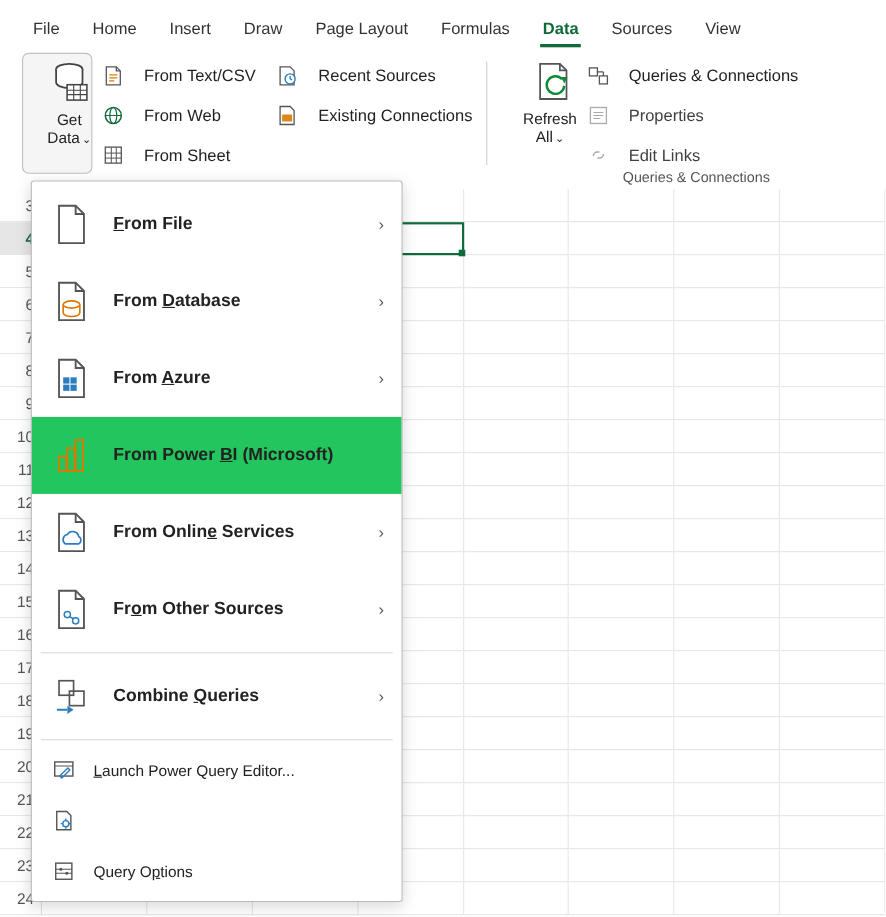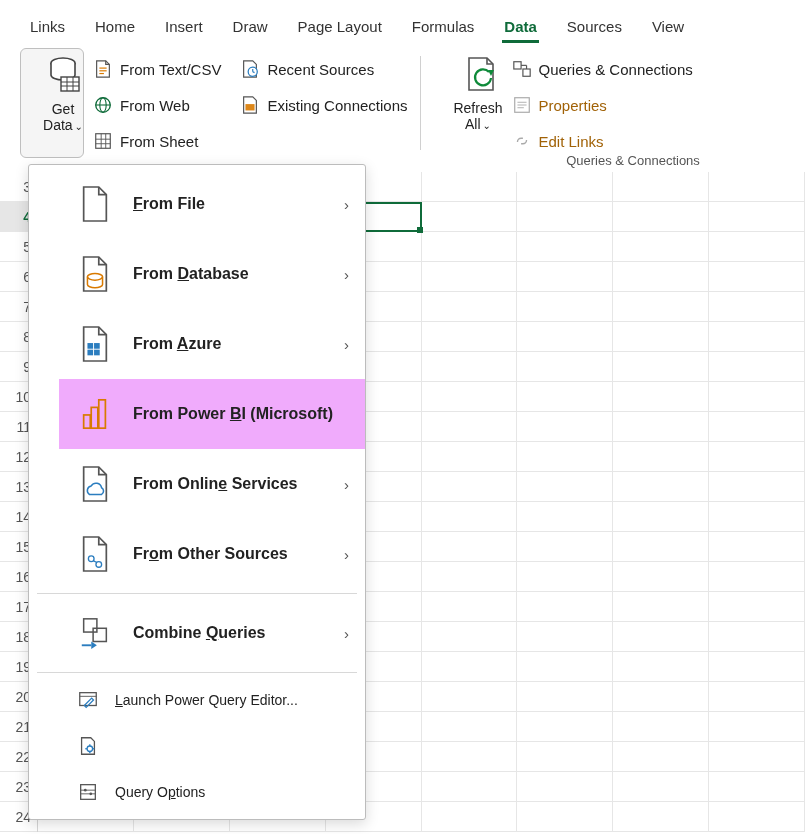--- a/index.html
+++ b/index.html
@@ -8,54 +8,54 @@
   .tab { padding:10px 2px 8px 2px; color:#333; cursor:pointer; }
   .tab.active { color:#0f6b3a; font-weight:600; border-bottom:3px solid #0f6b3a; padding-bottom:5px; }
   .ribbon { display:flex; height:128px; padding:4px 12px 0 12px; position:relative; }
   .group { display:flex; flex-direction:column; padding:0 8px; height:100%; }
   .group-body { flex:1; display:flex; align-items:flex-start; }
   .divider { width:1px; background:#d0d0d0; margin:8px 4px 22px 4px; }
   .big-btn { width:64px; height:110px; display:flex; flex-direction:column; align-items:flex-end; justify-content:flex-start; padding-top:6px; border:1px solid #bfbfbf; border-radius:6px; background:#f5f5f5; cursor:pointer; }
   .big-btn .icon { width:40px; height:42px; display:flex; align-items:center; justify-content:center; margin-bottom:4px; }
   .big-btn .lbl { font-size:14px; line-height:16px; text-align:center; white-space:pre-line; }
   .small-col { display:flex; flex-direction:column; gap:6px; padding-top:6px; margin-left:8px; }
-  .small-row { display:flex; align-items:center; gap:6px; height:30px; cursor:pointer; color:#222; }
-  .small-row.disabled { color:#a16207; cursor:default; }
+  .small-row { display:flex; align-items:center; gap:17px; height:30px; cursor:pointer; color:#222; }
+  .small-row.disabled { color:#404040; cursor:default; }
   .small-icon { width:22px; height:22px; display:flex; align-items:center; justify-content:center; }
   .group-label { text-align:center; font-size:13px; color:#555; padding-bottom:2px; position:absolute; bottom:2px; }
   #gl-qc { left:518px; width:230px; }
   
   .grid { position:relative; margin-top:0; }
   .rowhdr { position:absolute; left:0; width:38px; border-right:1px solid #d6d6d6; }
   .rowhdr .rh { height:30px; text-align:right; padding-right:6px; font-size:14px; color:#555; border-bottom:1px solid #e6e6e6; display:flex; align-items:center; justify-content:flex-end; background:#fff; }
   .cells { position:absolute; left:38px; right:0; }
   .row { height:30px; border-bottom:1px solid #e6e6e6; display:flex; }
   .cell { width:96px; height:100%; border-right:1px solid #e6e6e6; }
   .sel { position:absolute; border:2px solid #0f6b3a; width:96px; height:30px; pointer-events:none; }
   .sel::after { content:""; position:absolute; right:-3px; bottom:-3px; width:6px; height:6px; background:#0f6b3a; }
   
   .menu { position:absolute; left:28px; top:164px; width:338px; background:#fff; border:1px solid #bcbcbc; border-radius:3px; box-shadow:0 4px 14px rgba(0,0,0,0.15); padding:4px 0; z-index:50; }
-  .menu-item { display:flex; align-items:center; height:70px; padding:0 16px; gap:18px; cursor:pointer; position:relative;margin-left:30px; }
+  .menu-item { display:flex; align-items:center; height:70px; padding:0 16px; gap:18px; cursor:pointer; position:relative; }
   .menu-item.small { height:46px; gap:14px; }
   .menu-item.small .mi-icon { width:26px; height:26px; }
-  .menu-item:hover, .menu-item.hover { background:#f0abfc; }
+  .menu-item:hover, .menu-item.hover { background:#22c55e; }
   .mi-icon { width:40px; height:42px; display:flex; align-items:center; justify-content:center; }
   .mi-label { font-weight:700; font-size:16px; color:#222; flex:1; }
   .menu-item.small .mi-label { font-weight:400; font-size:14px; }
   .chev { color:#555; }
   .sep { height:1px; background:#d8d8d8; margin:4px 8px; }
   
   u { text-decoration: underline; }
   svg { display:block; }
 </style>
 </head>
 <body>
 
 <div class="tabs">
-  <div class="tab">Links</div>
+  <div class="tab">File</div>
   <div class="tab">Home</div>
   <div class="tab">Insert</div>
   <div class="tab">Draw</div>
   <div class="tab">Page Layout</div>
   <div class="tab">Formulas</div>
   <div class="tab active">Data</div>
   <div class="tab">Sources</div>
   <div class="tab">View</div>
 </div>
 

